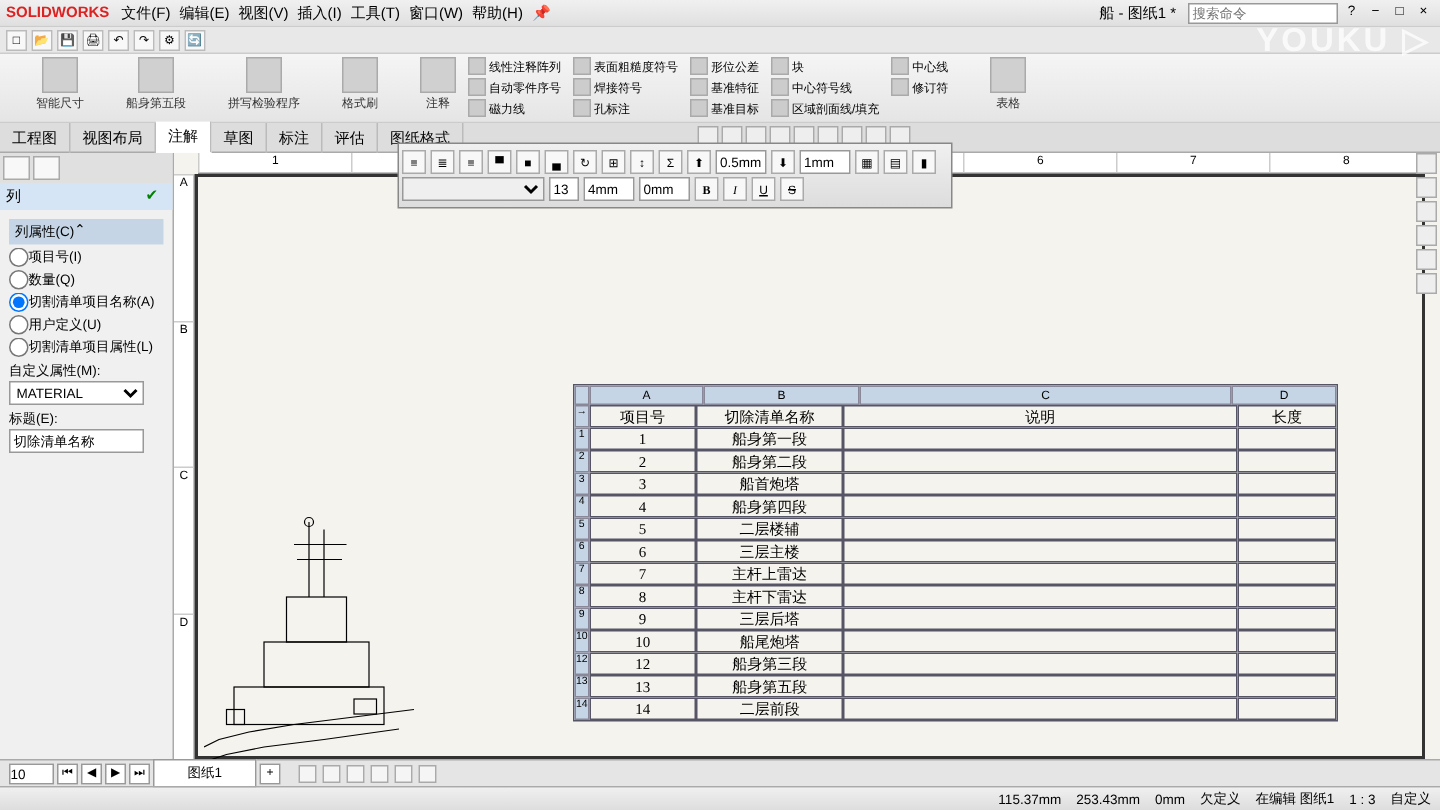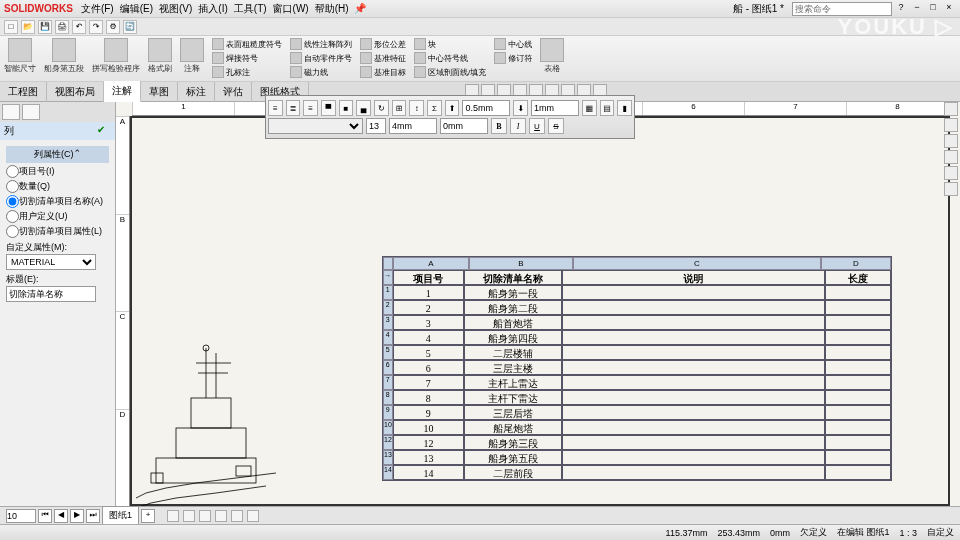--- a/index.html
+++ b/index.html
@@ -13,41 +13,41 @@
 .doc-title { font-size: 10px; margin-right: 8px; }
 .search-box { width: 100px; height: 14px; border: 1px solid #999; font-size: 9px; padding: 0 2px; }
 .win-btn { width: 14px; height: 14px; margin-left: 2px; font-size: 9px; text-align: center; cursor: pointer; }
 
 
 .quick-bar { height: 18px; background: #e8e8e8; display: flex; align-items: center; padding: 0 4px; gap: 3px; border-bottom: 1px solid #ccc; }
 .qbtn { width: 14px; height: 14px; background: #f8f8f8; border: 1px solid #bbb; font-size: 8px; display: flex; align-items: center; justify-content: center; cursor: pointer; }
 
 
 .ribbon { height: 46px; background: linear-gradient(#f5f5f5,#e5e5e5); display: flex; align-items: flex-start; padding: 2px 4px; border-bottom: 1px solid #ccc; gap: 8px; }
-.ribbon-group { display: flex; flex-direction: column; align-items: center; font-size: 9px; gap: 1px; }
+.ribbon-group { display: flex; flex-direction: column; align-items: center; font-size: 9px; gap: 1px; margin-left: 20px; }
 .ribbon-icon { width: 24px; height: 24px; background: #d0d0d0; border: 1px solid #aaa; }
 .ribbon-label { font-size: 8px; color: #333; text-align: center; }
 .ribbon-half { display: flex; flex-direction: column; gap: 2px; font-size: 8px; }
 .ribbon-half-item { display: flex; align-items: center; gap: 2px; }
 .ribbon-half-icon { width: 12px; height: 12px; background: #ccc; border: 1px solid #aaa; }
 
 
 .tabs { height: 20px; background: #ddd; display: flex; align-items: center; border-bottom: 1px solid #aaa; }
 .tab { padding: 3px 8px; font-size: 10px; border-right: 1px solid #bbb; cursor: pointer; }
 .tab.active { background: #fff; border-bottom: 1px solid #fff; }
 
 
 .main { position: absolute; top: 102px; bottom: 34px; left: 0; right: 0; display: flex; }
 .left-panel { width: 116px; background: #f0f0f0; border-right: 1px solid #aaa; display: flex; flex-direction: column; }
 .panel-tabs { height: 20px; background: #e0e0e0; display: flex; align-items: center; gap: 2px; padding: 2px; }
 .panel-tab { width: 18px; height: 16px; background: #f8f8f8; border: 1px solid #aaa; cursor: pointer; }
 .panel-header { height: 18px; background: #d5e5f5; display: flex; align-items: center; justify-content: space-between; padding: 2px 4px; font-size: 10px; }
 .panel-header .ok { width: 14px; height: 14px; color: green; cursor: pointer; }
 .prop-section { padding: 4px 6px; font-size: 9px; }
-.prop-title { background: #c5d5e5; padding: 2px 4px; margin: 2px 0; display: flex; justify-content: center; }
+.prop-title { background: #c5d5e5; padding: 2px 4px; margin: 2px 0; display: flex; justify-content: flex-start; }
 .radio-row { display: flex; align-items: flex-start; gap: 0; margin: 2px 0; }
 .radio-row input { margin: 0; }
 .prop-select { width: 90px; height: 16px; font-size: 9px; border: 1px solid #999; background: #fff; }
 .prop-text { width: 90px; height: 16px; font-size: 9px; border: 1px solid #999; background: #fff; padding: 0 2px; }
 
 
 .canvas { flex: 1; position: relative; background: #f5f3ed; overflow: hidden; }
 .ruler-h { position: absolute; top: 0; left: 16px; right: 12px; height: 14px; background: #fff; border-bottom: 1px solid #888; font-size: 8px; display: flex; }
 .ruler-h span { flex: 1; text-align: center; border-left: 1px solid #ccc; }
 .ruler-v { position: absolute; top: 14px; bottom: 0; left: 0; width: 14px; background: #fff; border-right: 1px solid #888; font-size: 8px; display: flex; flex-direction: column; }
@@ -55,47 +55,47 @@
 .sheet { position: absolute; top: 14px; left: 14px; right: 10px; bottom: 0; background: #f5f3ed; border: 2px solid #333; }
 
 
 .ship { position: absolute; left: 4px; top: 200px; width: 150px; height: 200px; }
 
 
 .float-toolbar { position: absolute; left: 265px; top: 95px; width: 370px; background: linear-gradient(#f0f0f0,#ddd); border: 1px solid #888; padding: 2px; z-index: 10; }
 .ft-row { display: flex; align-items: center; gap: 3px; margin: 2px 0; }
 .ft-btn { width: 16px; height: 16px; background: #f8f8f8; border: 1px solid #aaa; cursor: pointer; font-size: 8px; display: flex; align-items: center; justify-content: center; }
 .ft-sel { height: 16px; font-size: 9px; border: 1px solid #999; }
-.ft-val { width: 48px; height: 16px; font-size: 9px; border: 1px solid #999; padding: 0 2px; }
+.ft-val { width: 34px; height: 16px; font-size: 9px; border: 1px solid #999; padding: 0 2px; }
 
 
 .bom-wrap { position: absolute; left: 250px; top: 138px; width: 510px; border: 1px solid #556; z-index: 5; }
 .bom-col-head { display: flex; background: #c5d5e5; font-size: 8px; }
 .bom-col-head div { border: 1px solid #889; text-align: center; padding: 1px 0; }
 .bom-row { display: flex; font-size: 10px; }
-.bom-row.header { font-weight: bold; background: #f5f3ed; }
+.bom-row.header { font-weight: normal; background: #f5f3ed; }
 .bom-row .c-rownum { width: 10px; background: #c5d5e5; border: 1px solid #889; text-align: center; font-size: 7px; }
 .bom-row .c-a { width: 76px; }
 .bom-row .c-b { width: 104px; }
 .bom-row .c-c { width: 280px; }
 .bom-row .c-d { width: 70px; }
 .bom-row .cell { border: 1px solid #556; text-align: center; padding: 1px 0; background: #f5f3ed; height: 15px; line-height: 13px; font-family: SimSun, serif; }
 
 
 .view-tb { position: absolute; top: 84px; left: 465px; display: flex; gap: 2px; align-items: center; z-index: 3; }
 .view-tb .vbtn { width: 14px; height: 14px; border: 1px solid #aaa; background: #eee; cursor: pointer; }
 
 
 .right-tb { position: absolute; top: 102px; right: 0; width: 16px; display: flex; flex-direction: column; gap: 2px; z-index: 3; }
 .right-tb .rbtn { width: 14px; height: 14px; border: 1px solid #aaa; background: #eee; cursor: pointer; }
 
 
 .sheet-tabs { position: absolute; bottom: 16px; left: 0; right: 0; height: 18px; background: #e5e5e5; display: flex; align-items: center; padding: 0 4px; gap: 2px; border-top: 1px solid #aaa; }
 .sheet-tab-btn { width: 14px; height: 14px; border: 1px solid #999; background: #fff; cursor: pointer; font-size: 8px; text-align: center; }
-.sheet-tab { padding: 2px 6px; background: #fff; border: 1px solid #999; font-size: 9px; cursor: pointer; }
+.sheet-tab { padding: 2px 22px; background: #fff; border: 1px solid #999; font-size: 9px; cursor: pointer; }
 .zoom-sel { width: 30px; height: 14px; font-size: 9px; border: 1px solid #999; margin-left: 2px; }
 
 .status-bar { position: absolute; bottom: 0; left: 0; right: 0; height: 16px; background: linear-gradient(#f0f0f0,#ddd); display: flex; align-items: center; justify-content: flex-end; gap: 10px; padding: 0 6px; font-size: 9px; border-top: 1px solid #aaa; }
 
 
 .watermark { position: absolute; top: 14px; right: 6px; font-size: 22px; font-weight: bold; color: rgba(255,255,255,0.75); letter-spacing: 2px; z-index: 50; pointer-events: none; font-family: Arial; }
 
 
 .bot-icons { flex:1; display:flex; gap:4px; margin-left:10px; }
 .bi { width:12px; height:12px; border:1px solid #aaa; background:#f5f5f5; }
@@ -150,43 +150,43 @@
       <div class="ribbon-icon"></div>
       <div class="ribbon-label">格式刷</div>
     </div>
   <div class="ribbon-group">
       <div class="ribbon-icon"></div>
       <div class="ribbon-label">注释</div>
     </div>
   <div class="ribbon-half">
     <div class="ribbon-half-item">
         <div class="ribbon-half-icon"></div>
+        <span>线性注释阵列</span>
+      </div>
+    <div class="ribbon-half-item">
+        <div class="ribbon-half-icon"></div>
+        <span>自动零件序号</span>
+      </div>
+    <div class="ribbon-half-item">
+        <div class="ribbon-half-icon"></div>
+        <span>磁力线</span>
+      </div>
+  </div>
+  <div class="ribbon-half">
+    <div class="ribbon-half-item">
+        <div class="ribbon-half-icon"></div>
         <span>表面粗糙度符号</span>
       </div>
     <div class="ribbon-half-item">
         <div class="ribbon-half-icon"></div>
         <span>焊接符号</span>
       </div>
     <div class="ribbon-half-item">
         <div class="ribbon-half-icon"></div>
         <span>孔标注</span>
-      </div>
-  </div>
-  <div class="ribbon-half">
-    <div class="ribbon-half-item">
-        <div class="ribbon-half-icon"></div>
-        <span>线性注释阵列</span>
-      </div>
-    <div class="ribbon-half-item">
-        <div class="ribbon-half-icon"></div>
-        <span>自动零件序号</span>
-      </div>
-    <div class="ribbon-half-item">
-        <div class="ribbon-half-icon"></div>
-        <span>磁力线</span>
       </div>
   </div>
   <div class="ribbon-half">
     <div class="ribbon-half-item">
         <div class="ribbon-half-icon"></div>
         <span>形位公差</span>
       </div>
     <div class="ribbon-half-item">
         <div class="ribbon-half-icon"></div>
         <span>基准特征</span>

